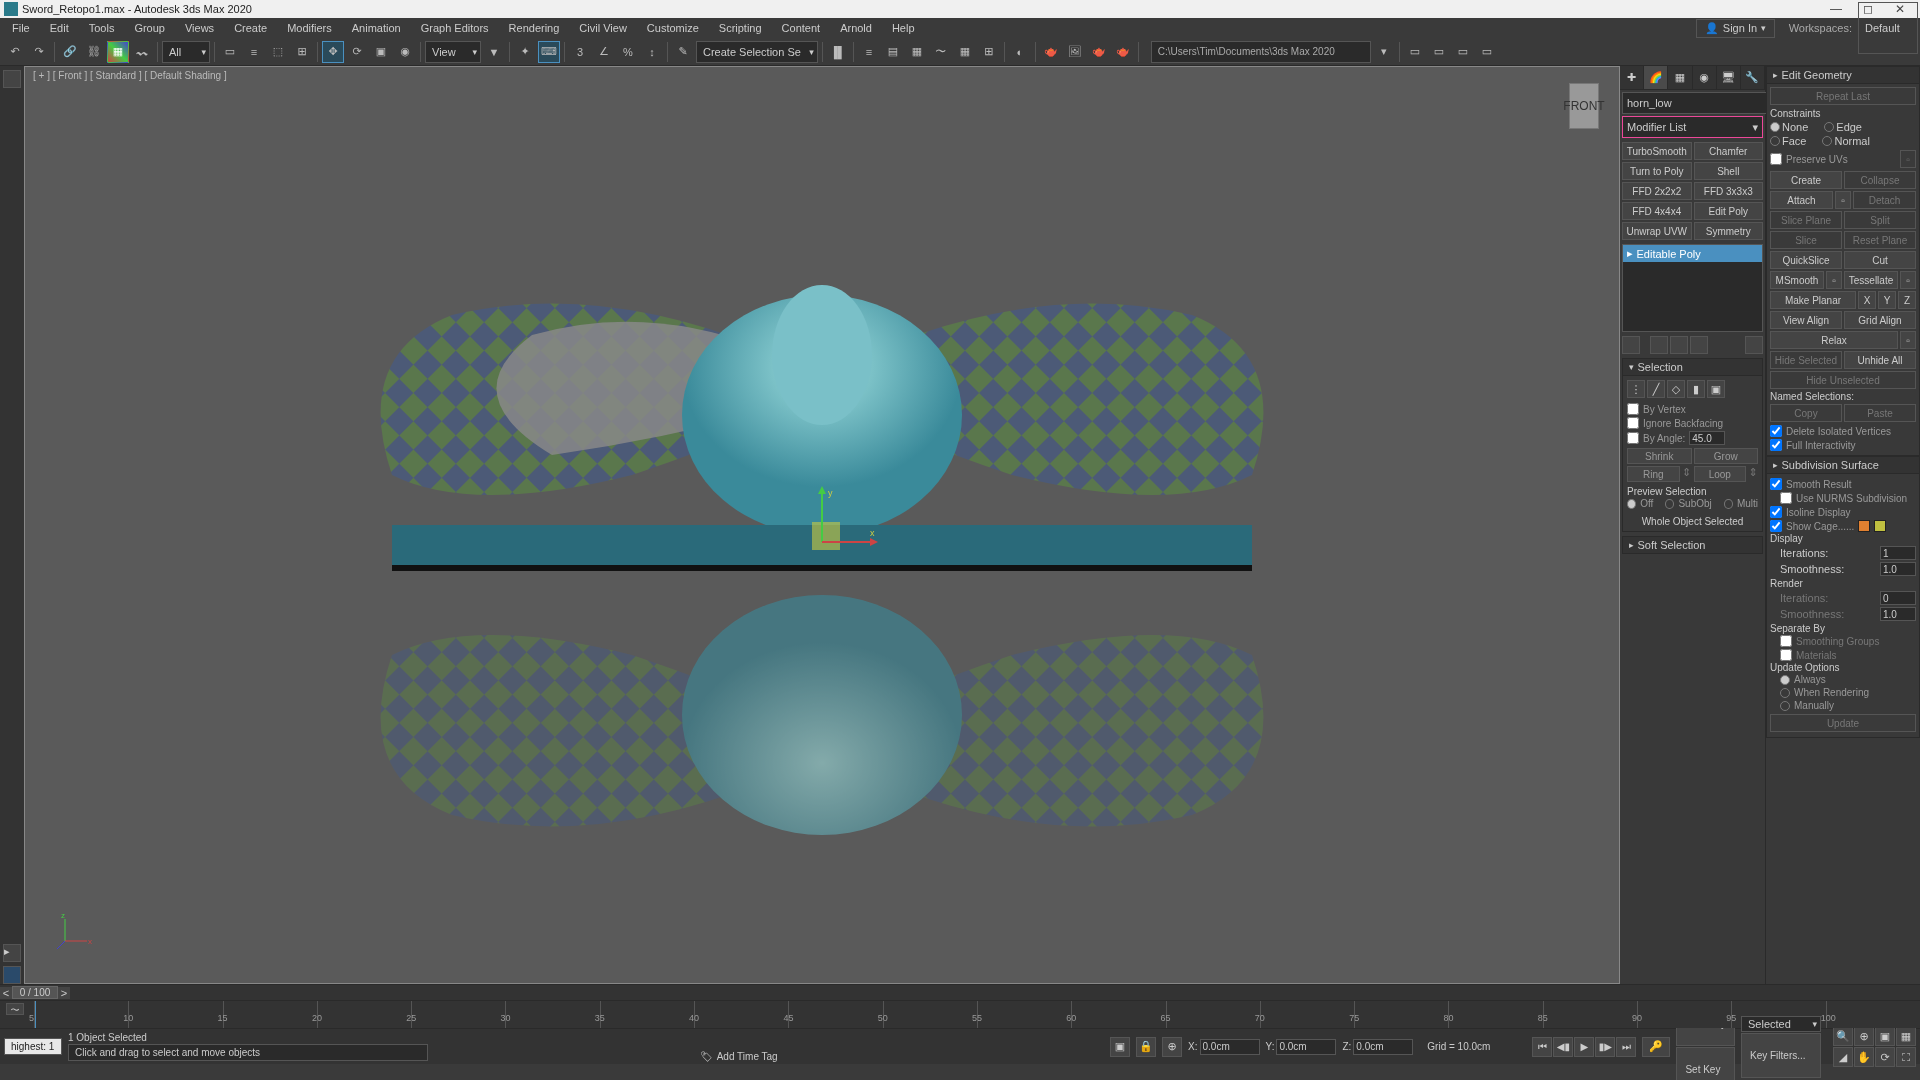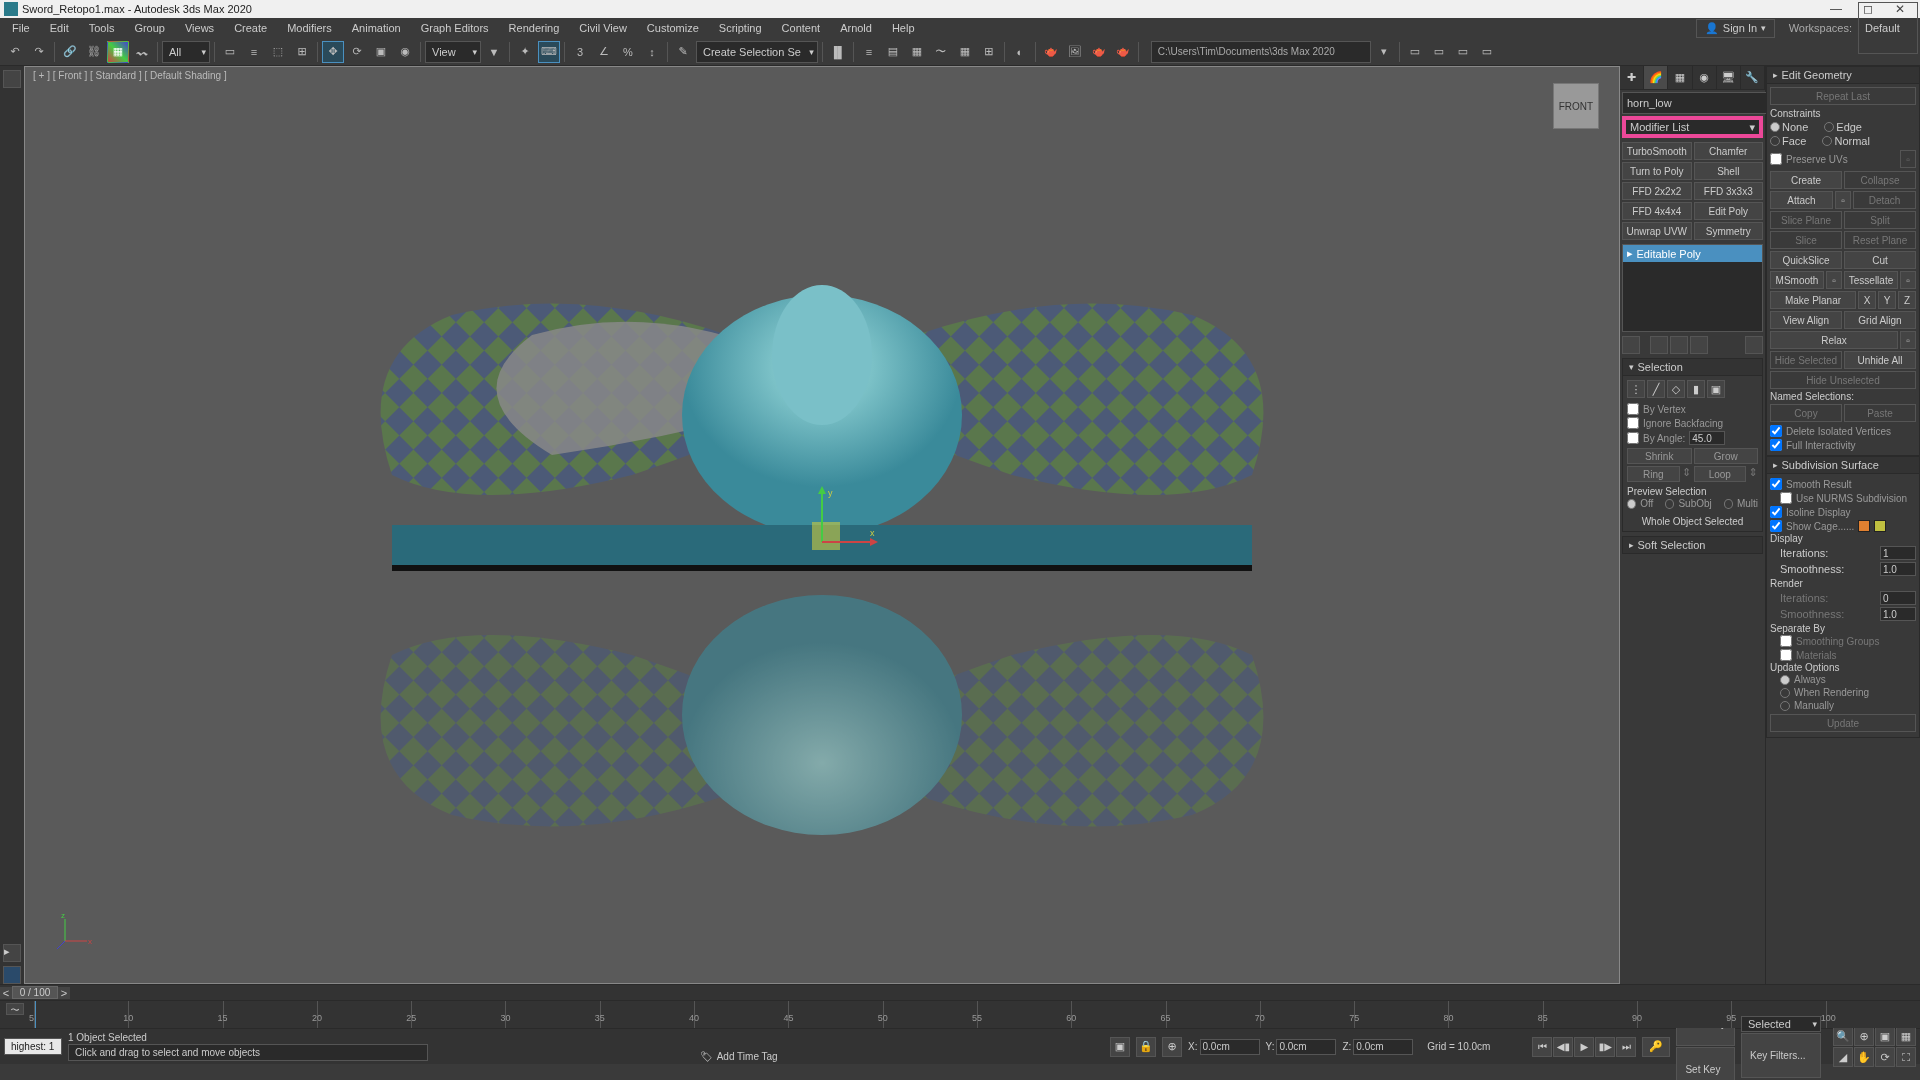--- a/index.html
+++ b/index.html
@@ -22,33 +22,33 @@
 .tdrop::after{content:'▾';position:absolute;right:3px;font-size:9px}
 .pathbox{height:22px;background:#2a2a2a;border:1px solid #555;padding:0 6px;display:flex;align-items:center;flex:1;max-width:220px;font-size:10px;color:#aaa;margin-left:8px}
 .main{display:flex;height:calc(100% - 18px - 20px - 28px - 60px - 36px)}
 .vleft{width:24px;background:#333;display:flex;flex-direction:column;align-items:center;padding-top:4px;gap:4px}
 .vleft .vbtn{width:18px;height:18px;background:#444;border:1px solid #555}
 .viewport{flex:1;background:#5a5a5a;position:relative;border:1px solid #888;overflow:hidden}
 .viewport .vplabel{position:absolute;top:3px;left:8px;font-size:10px;color:#bbb;z-index:5}
 .viewport .overlay-title{position:absolute;top:14px;left:56px;z-index:6;font-family:Impact,sans-serif}
 .viewport .overlay-title .big{font-size:64px;color:#fff;text-shadow:2px 2px 2px #000;letter-spacing:4px;font-weight:900}
 .viewport .overlay-title .sub{background:#3a9fd0;color:#111;font-size:38px;padding:2px 14px;margin-top:4px;display:inline-block;letter-spacing:4px;font-weight:900;border:2px solid #1a6a90}
-.viewport .viewcube{position:absolute;top:16px;right:20px;width:46px;height:46px;background:#999;border:1px solid #777;display:flex;align-items:center;justify-content:center;font-size:10px;color:#333;z-index:5}
+.viewport .viewcube{position:absolute;top:16px;right:20px;width:30px;height:46px;background:#999;border:1px solid #777;display:flex;align-items:center;justify-content:center;font-size:12px;color:#333;z-index:5}
 .viewport .scene{position:absolute;inset:0;display:flex;align-items:center;justify-content:center}
 .viewport .gizmo{position:absolute;left:50%;top:52%;transform:translate(-50%,-50%);z-index:4}
 .viewport .axis{position:absolute;bottom:30px;left:30px;z-index:5}
 .panel-right{width:300px;background:#393939;display:flex}
 .cmdcol{width:146px;background:#393939;border-right:1px solid #2a2a2a;display:flex;flex-direction:column}
 .cmdtabs{height:24px;display:flex;background:#333;border-bottom:1px solid #2a2a2a}
 .cmdtabs .ct{flex:1;display:flex;align-items:center;justify-content:center;border-right:1px solid #2a2a2a;cursor:pointer}
 .cmdtabs .ct.active{background:#4a4a4a}
 .objname{height:22px;margin:2px;display:flex}
 .objname input{flex:1;background:#2a2a2a;border:1px solid #555;color:#ccc;padding:0 4px;font-size:11px}
 .objname .swatch{width:22px;background:#444;border:1px solid #555}
-.modlist{height:22px;margin:0 2px 2px;background:#2a2a2a;border:4px solid #ec4899;display:flex;align-items:center;padding:0 4px;position:relative}
+.modlist{height:22px;margin:0 2px 2px;background:#2a2a2a;border:1px solid #ec4899;display:flex;align-items:center;padding:0 4px;position:relative}
 .modlist::after{content:'▾';position:absolute;right:4px}
 .modbtns{display:flex;flex-wrap:wrap;padding:2px;gap:2px}
 .modbtn{width:calc(50% - 1px);height:18px;background:#444;border:1px solid #555;display:flex;align-items:center;justify-content:center;font-size:10px;cursor:pointer}
 .stacklist{margin:2px;background:#2a2a2a;border:1px solid #555;height:88px;overflow:auto}
 .stackitem{padding:2px 4px;display:flex;align-items:center;gap:4px}
 .stackitem.sel{background:#4a90c0;color:#fff}
 .stacktools{height:22px;display:flex;padding:2px;gap:2px}
 .stacktools .st{width:18px;height:18px;background:#444;border:1px solid #555}
 .rollout{margin:2px}
 .rollhead{background:#333;padding:2px 6px;display:flex;align-items:center;gap:4px;border:1px solid #2a2a2a;cursor:pointer}

